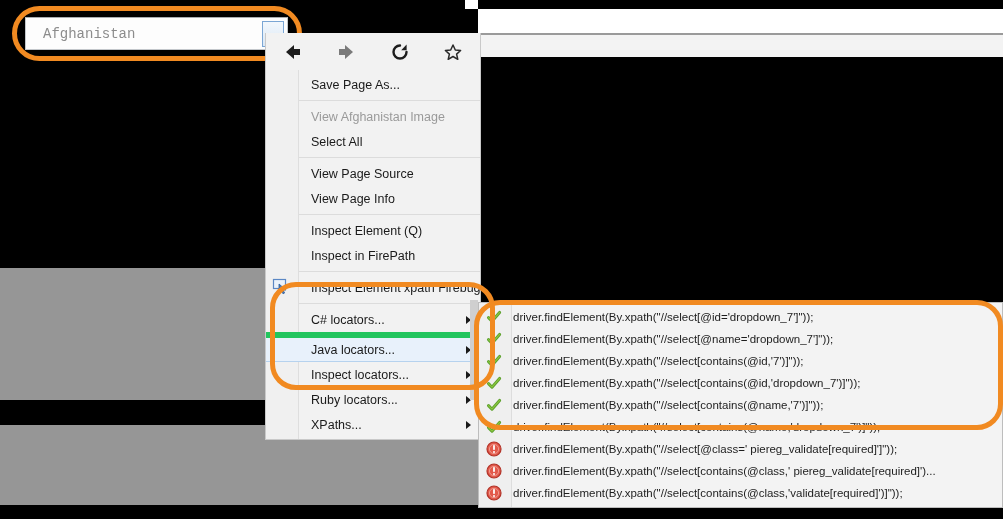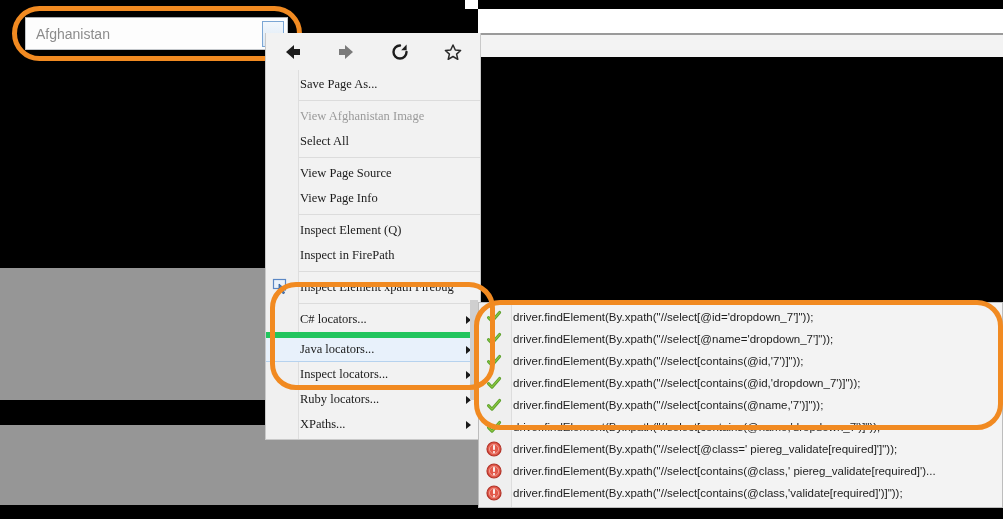--- a/index.html
+++ b/index.html
@@ -31,24 +31,24 @@
     left: 25px; top: 17px;
     width: 263px; height: 33px;
     background: #fdfdfd;
     border: 1px solid #c3c7cb;
     border-top-color: #a8acb0;
     box-sizing: border-box;
     display: flex;
     align-items: center;
   }
   #country-select .value {
-    margin-left: 10px;
+    margin-left: 17px;
     color: #8c8c8c;
     font-size: 14px;
-    font-family: Liberation Sans, sans-serif;
+    font-family: Liberation Mono, monospace;
   }
   #country-arrow {
     position: absolute;
     right: 3px; top: 3px;
     width: 22px; height: 26px;
     background: linear-gradient(#f2f7fc, #dbe8f5);
     border: 1px solid #7ba6d4;
     box-sizing: border-box;
     display: flex; align-items: flex-end; justify-content: center;
   }
@@ -105,24 +105,24 @@
     left: 0; top: 0; bottom: 0;
     width: 32px;
     background: #f0f0f0;
     border-right: 1px solid #dedede;
   }
   .menu-item {
     position: relative;
     height: 25px;
     display: flex;
     align-items: center;
-    padding-left: 34px;
+    padding-left: 45px;
     font-size: 12.5px;
     color: #1a1a1a;
-    font-family: Liberation Serif, serif;
+    font-family: Liberation Sans, sans-serif;
     white-space: nowrap;
     z-index: 2;
   }
   .menu-item.disabled { color: #9a9a9a; }
   .menu-item.selected {
     background: #e8f1fb;
     border-top: 6px solid #22c55e;
     border-bottom: 1px solid #b6d2ee;
     height: 23px;
   }

